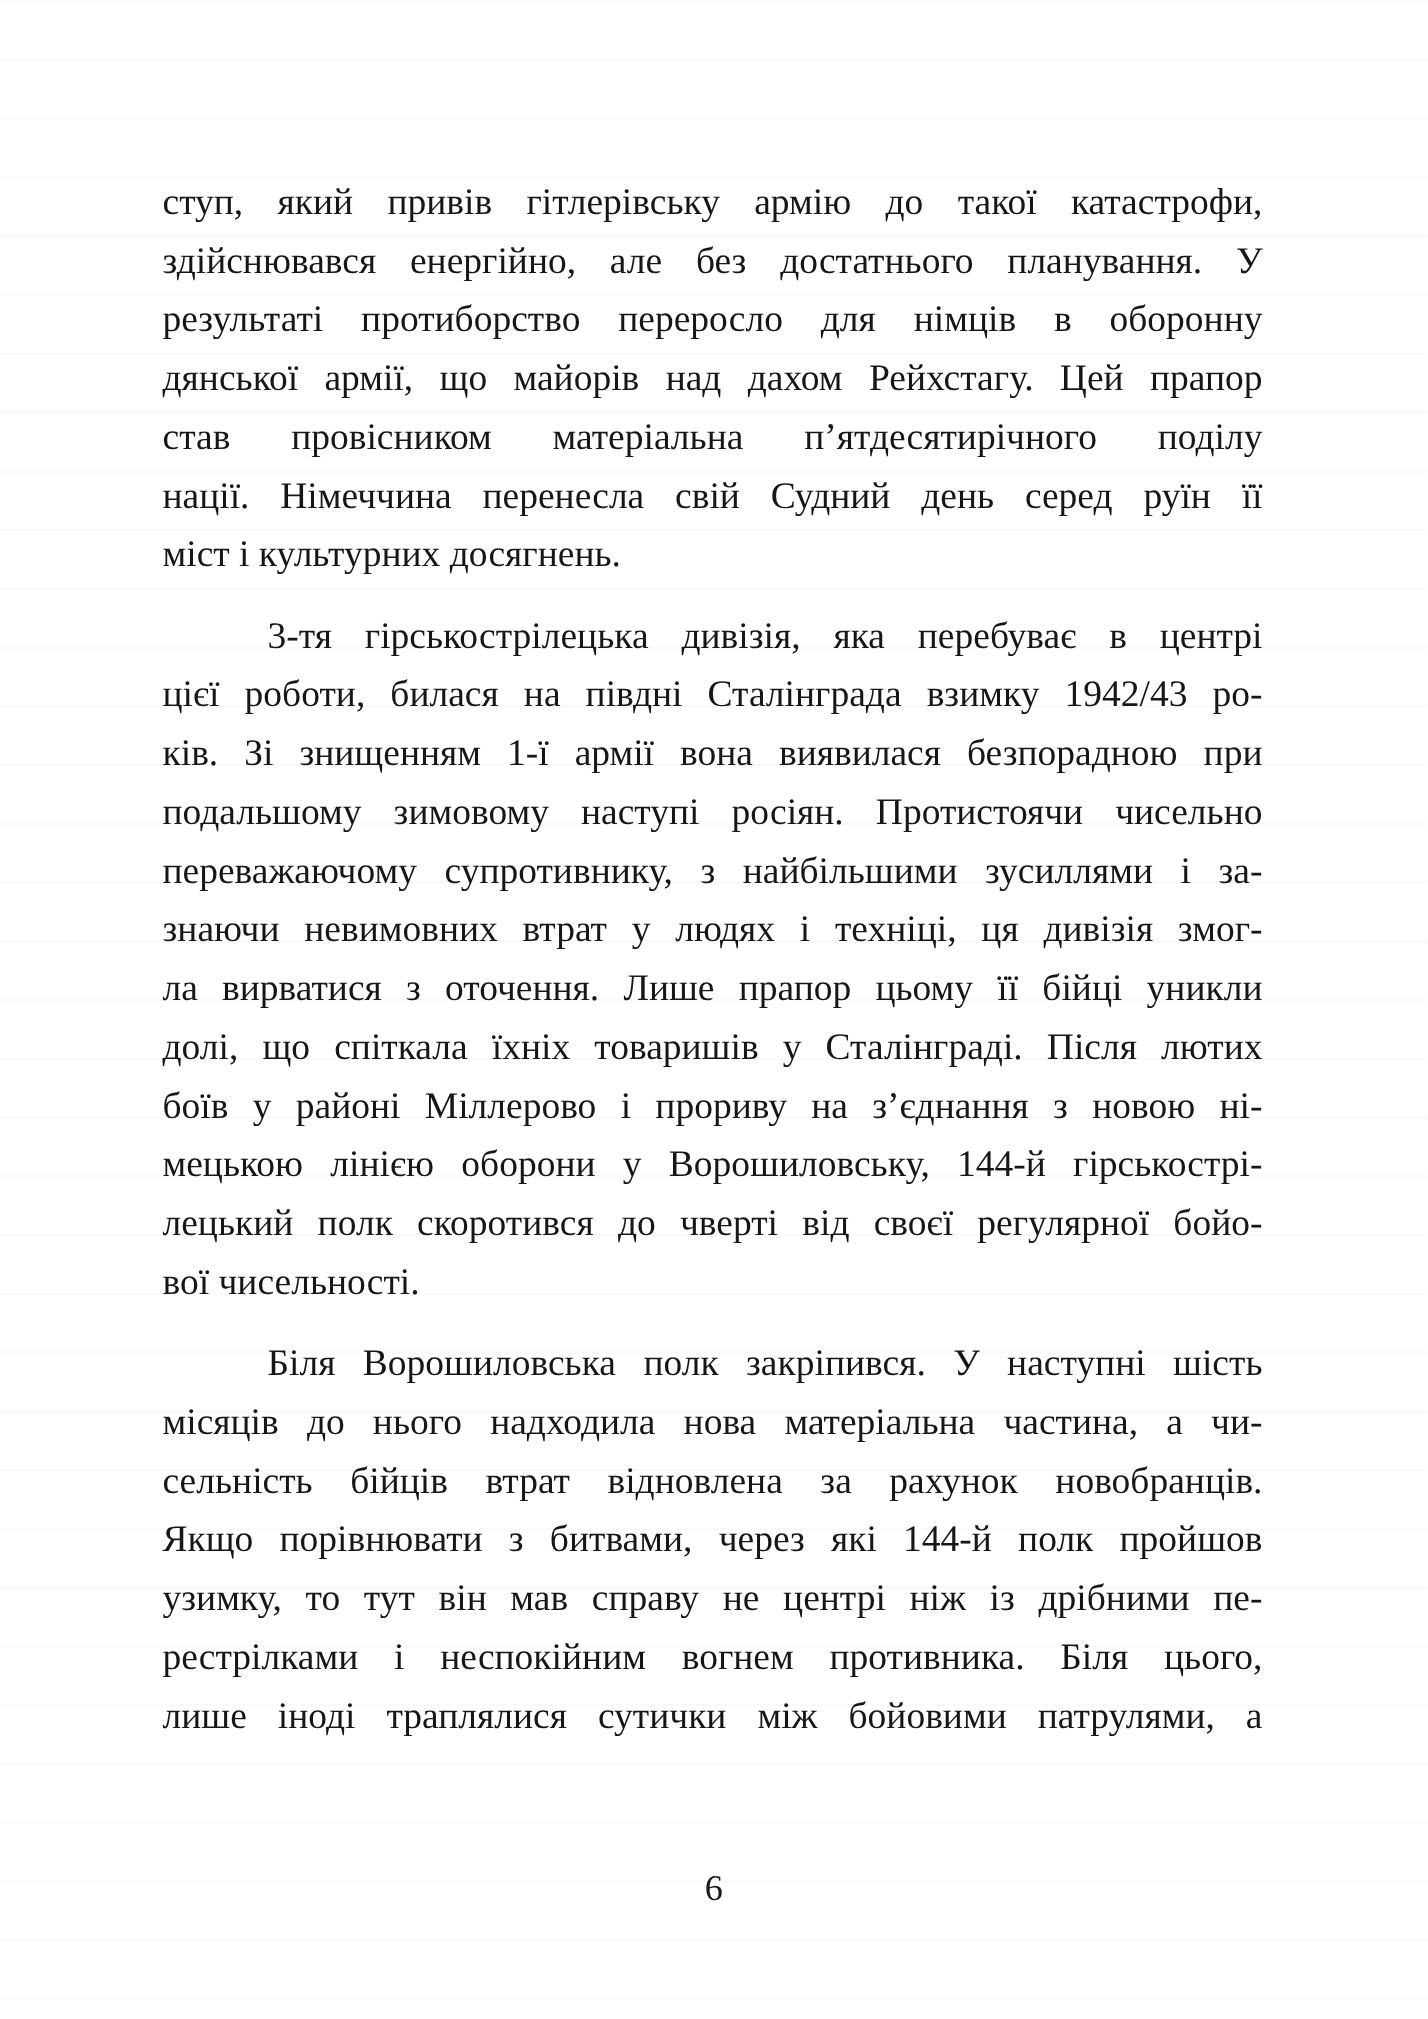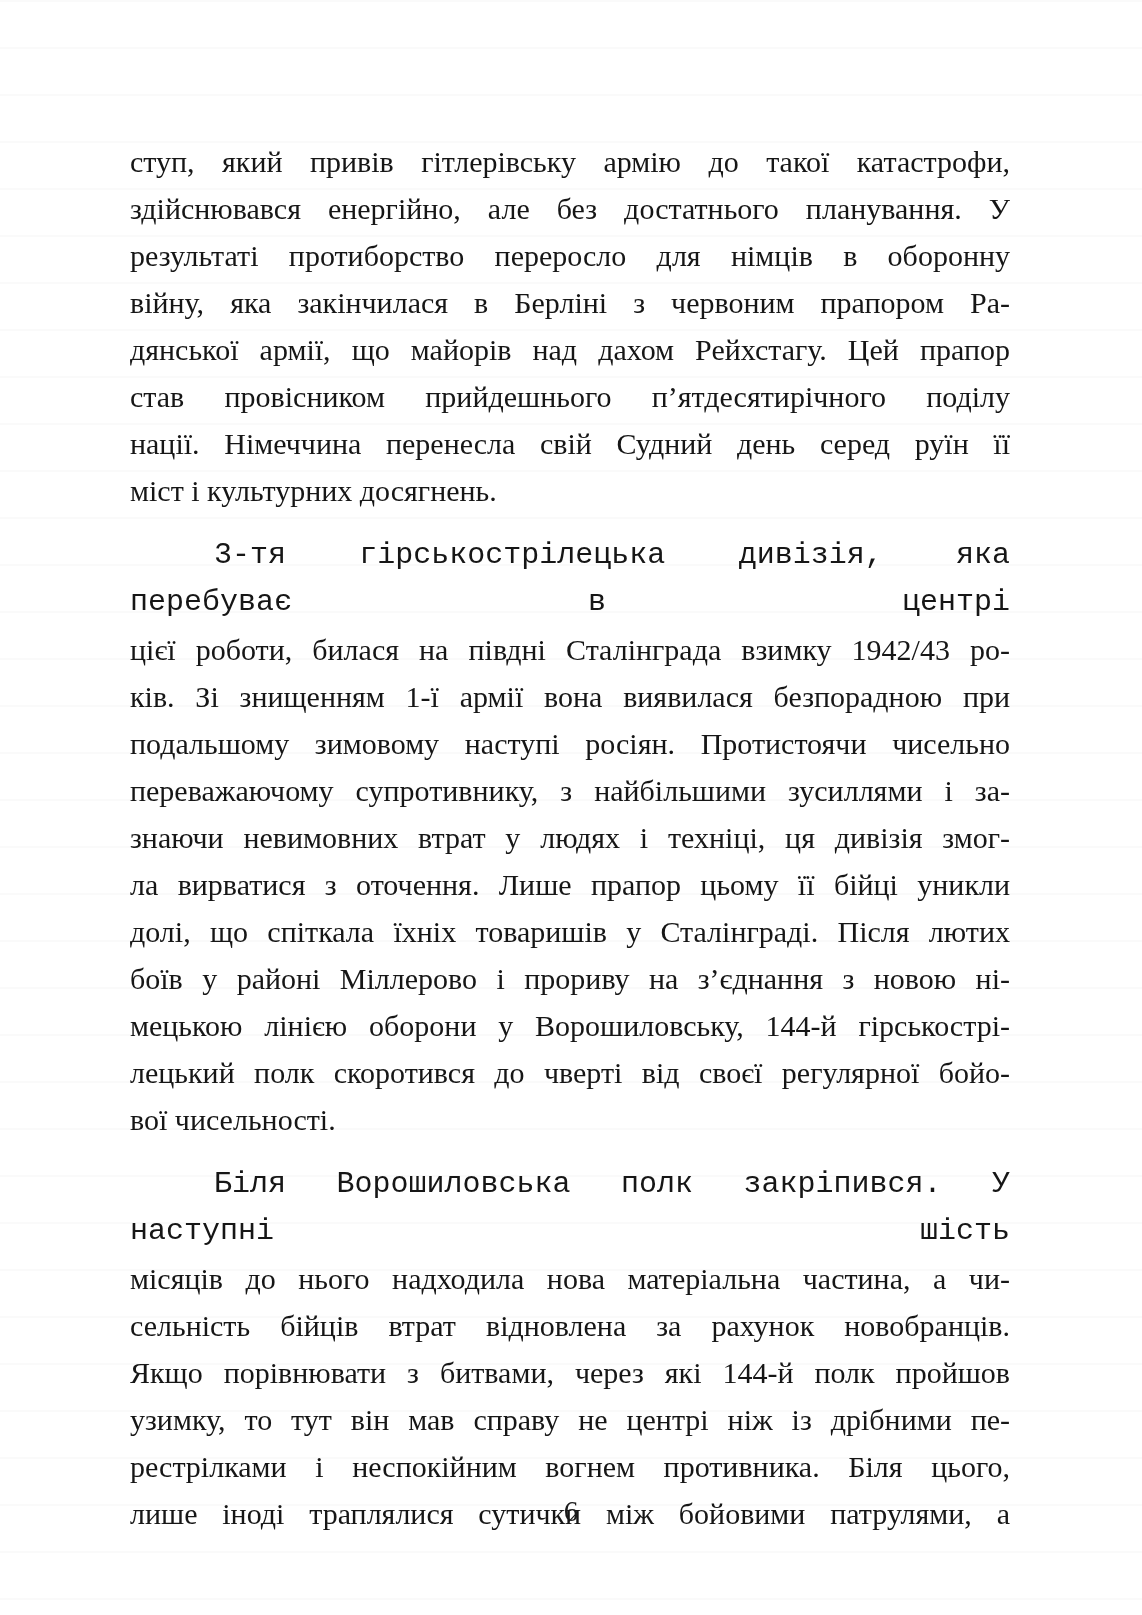--- a/index.html
+++ b/index.html
@@ -42,21 +42,20 @@
     text-align: justify;
     text-align-last: justify;
     text-justify: inter-word;
     white-space: normal;
   }
   .line.end {
     text-align-last: left;
   }
   .line.indent {
     text-indent: 84px;
-    font-family: Liberation Mono, monospace;
   }
   .page-footer {
     position: absolute;
     left: 0;
     top: 1488px;
     width: 100%;
     text-align: center;
   }
   .page-number {
     font-size: 29px;
@@ -68,23 +67,22 @@
 <body>
 
 <div class="scan-noise"></div>
 
 <main class="text-block">
 
   <p class="para">
     <span class="line">ступ, який привів гітлерівську армію до такої катастрофи,</span>
     <span class="line">здійснювався енергійно, але без достатнього планування. У</span>
     <span class="line">результаті протиборство переросло для німців в оборонну</span>
-    <span class="line">війну, яка закінчилася в Берліні з червоним прапором Ра-</span>
     <span class="line">дянської армії, що майорів над дахом Рейхстагу. Цей прапор</span>
-    <span class="line">став провісником прийдешнього п’ятдесятирічного поділу</span>
+    <span class="line">став провісником матеріальна п’ятдесятирічного поділу</span>
     <span class="line">нації. Німеччина перенесла свій Судний день серед руїн її</span>
     <span class="line end">міст і культурних досягнень.</span>
   </p>
 
   <p class="para">
     <span class="line indent">3-тя гірськострілецька дивізія, яка перебуває в центрі</span>
     <span class="line">цієї роботи, билася на півдні Сталінграда взимку 1942/43 ро-</span>
     <span class="line">ків. Зі знищенням 1-ї армії вона виявилася безпорадною при</span>
     <span class="line">подальшому зимовому наступі росіян. Протистоячи чисельно</span>
     <span class="line">переважаючому супротивнику, з найбільшими зусиллями і за-</span>

